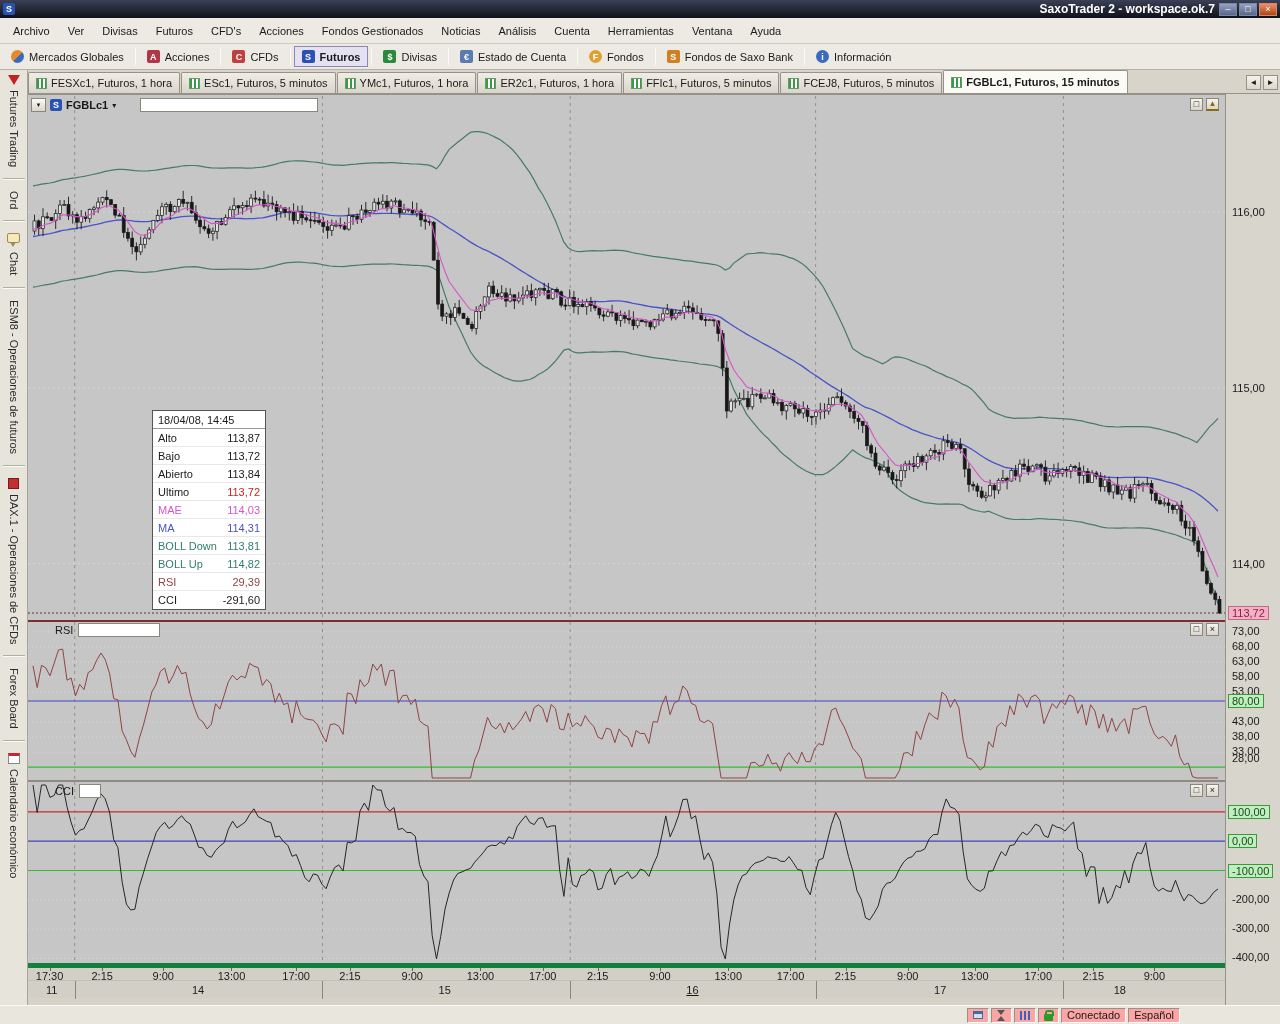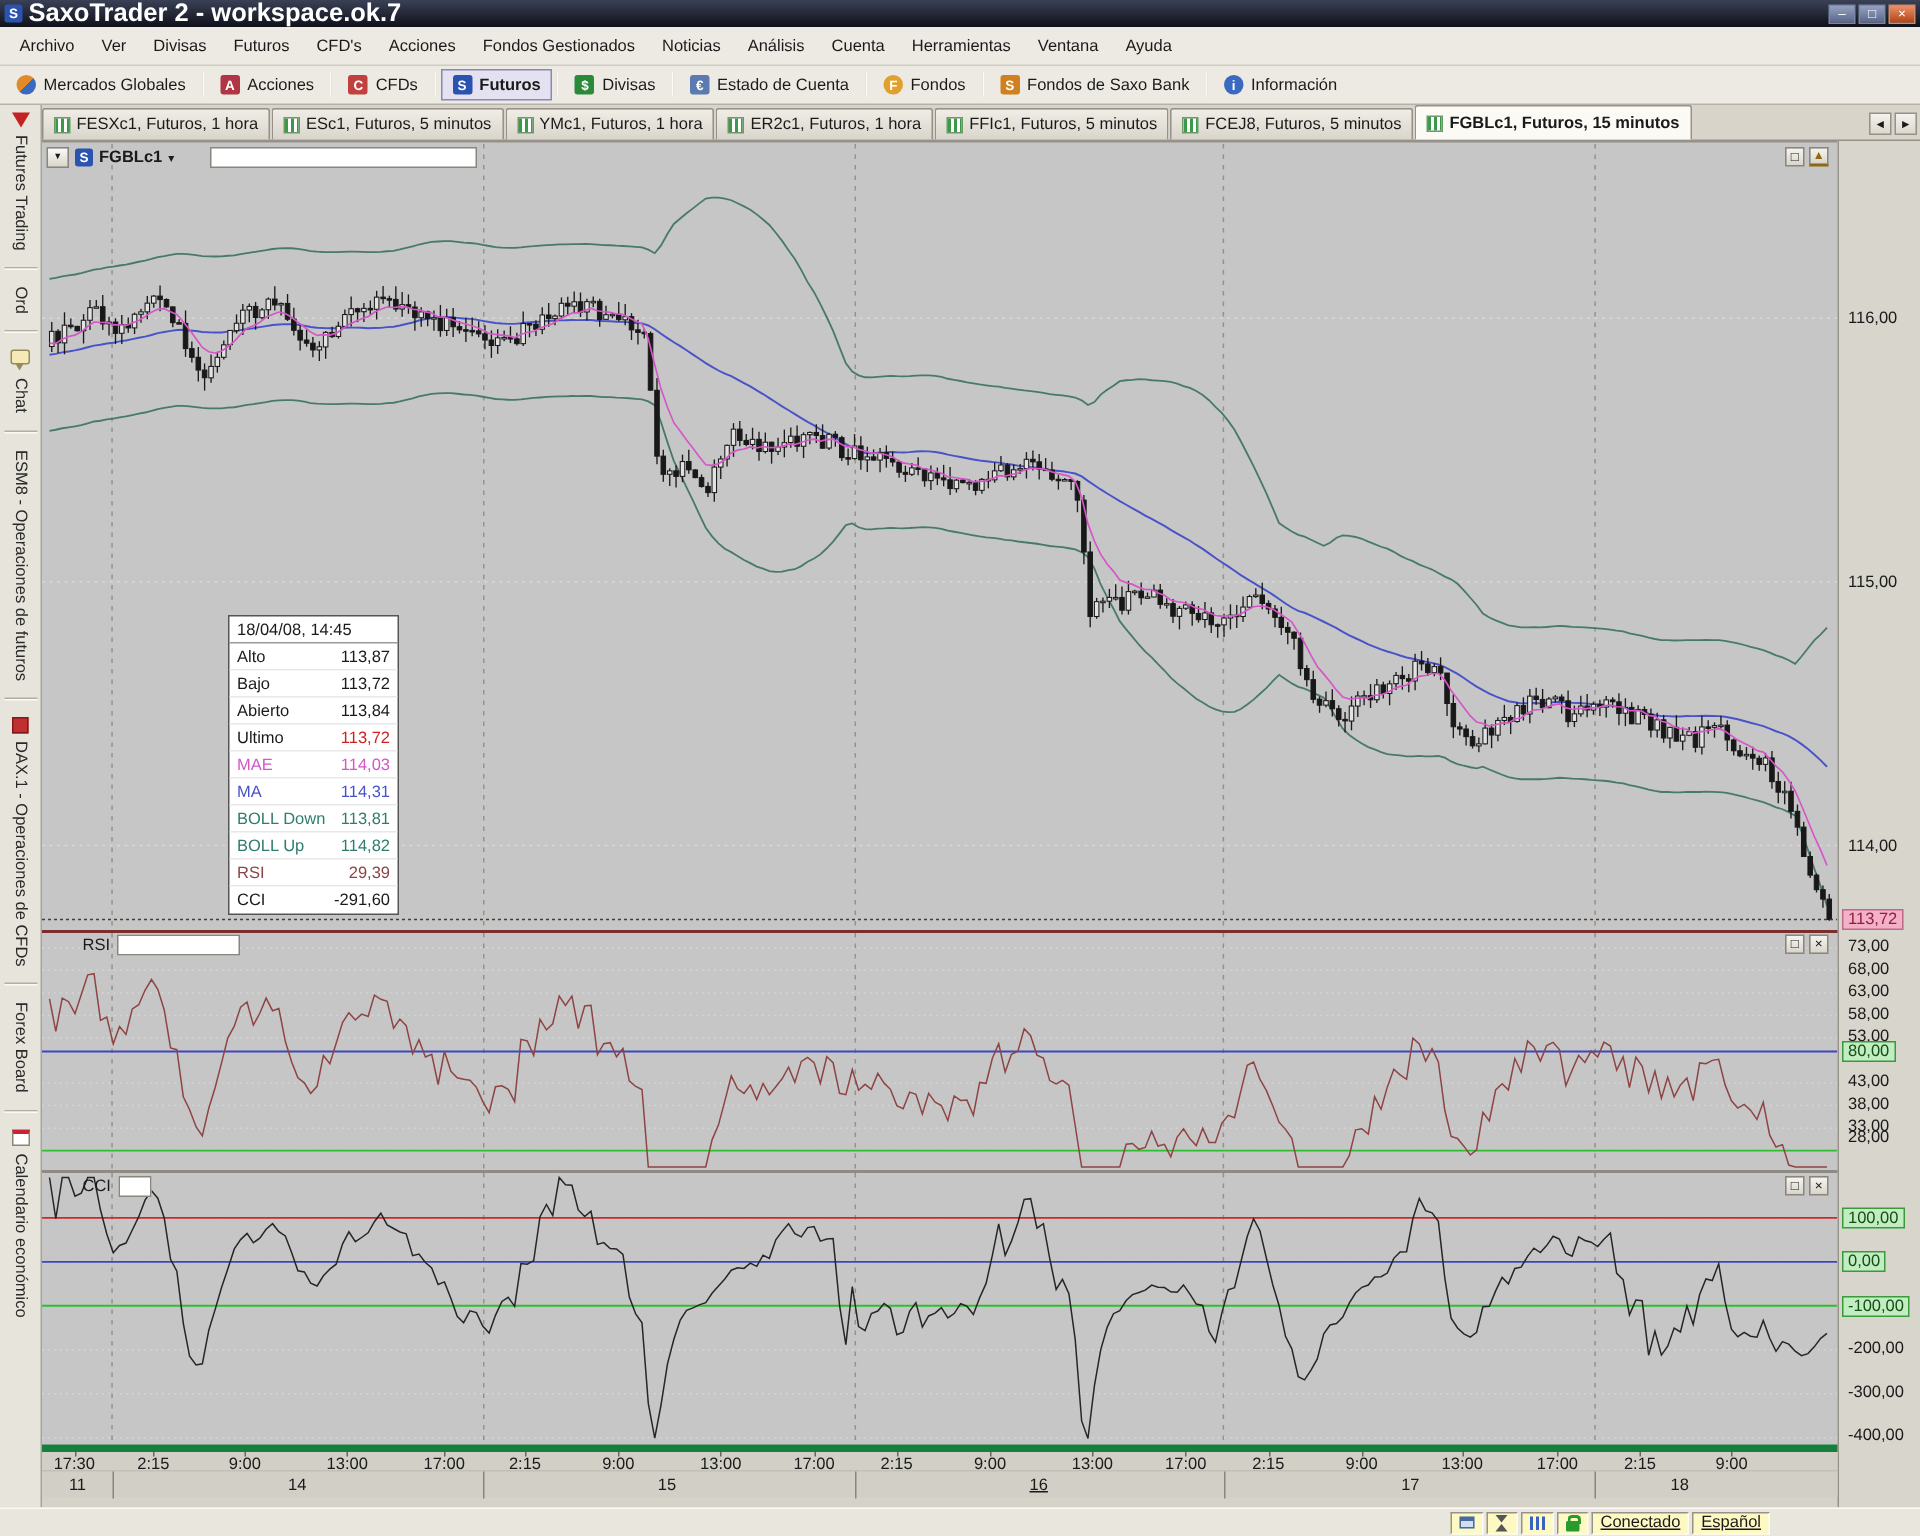--- a/index.html
+++ b/index.html
@@ -2,21 +2,21 @@
 <html><head>
 <meta charset="utf-8">
 <style>
 *{margin:0;padding:0;box-sizing:border-box;}
 body{background:#555;}
 .screen{position:relative;width:1280px;height:1024px;background:#d6d2c8;font-family:"Liberation Sans",sans-serif;font-size:11px;color:#1a1a1a;overflow:hidden;}
 
 .titlebar{position:absolute;left:0;top:0;width:1280px;height:18px;background:linear-gradient(#3a4156,#0f1119);color:#fff;display:flex;align-items:center;padding:0 3px;gap:4px;z-index:40;}
 .app-icon{width:12px;height:12px;background:#2a52b0;border-radius:2px;display:flex;align-items:center;justify-content:center;font-size:9px;font-weight:bold;}
 .app-icon::after{content:"S";}
-.titlebar .title{flex:1;font-weight:bold;font-size:17px;}
+.titlebar .title{flex:1;font-weight:bold;font-size:12px;text-align:right;}
 .win-controls{display:flex;gap:2px;}
 .wc{width:18px;height:13px;display:flex;align-items:center;justify-content:center;font-size:9px;line-height:1;color:#fff;border:1px solid #7a86a6;background:linear-gradient(#95a1c0,#5a6688);}
 .wc.close{border-color:#d08a6a;background:linear-gradient(#e8906a,#b24416);}
 
 .menubar{position:absolute;left:0;top:18px;width:1280px;height:26px;background:#edeae3;border-bottom:1px solid #cfccc3;display:flex;align-items:center;padding:0 4px;z-index:20;}
 .menu-item{padding:5px 9px;white-space:nowrap;}
 .clock{position:absolute;left:888px;top:8px;width:142px;height:40px;background:linear-gradient(#8f8f8f,#4d4d4d);border:1px solid #3a3a3a;color:#fff;font-family:"DejaVu Sans Mono",monospace;font-size:27px;font-weight:bold;display:flex;align-items:center;justify-content:center;z-index:50;}
 .toolbar{position:absolute;left:0;top:44px;width:1280px;height:26px;background:#edeae3;border-bottom:1px solid #b6b2a8;display:flex;align-items:center;padding:0 3px;z-index:20;}
 .tool-btn{display:flex;align-items:center;gap:5px;height:21px;padding:0 7px;border:1px solid transparent;white-space:nowrap;}
 .tool-btn.active{border:1px solid #8a86b8;background:#e4e1f0;font-weight:bold;}
@@ -83,21 +83,21 @@
 .badge-green{background:#c2ecc2;border-color:#3a9a3a;color:#145014;}
 
 .time-axis{position:absolute;left:28px;top:963px;width:1197px;height:17px;background:#d2cfc6;border-top:5px solid #15803d;z-index:4;}
 .time-label{position:absolute;top:2px;width:40px;text-align:center;font-size:11px;}
 .time-tick{position:absolute;top:0;width:1px;height:3px;background:#6a665c;}
 .day-axis{position:absolute;left:28px;top:980px;width:1197px;height:18px;background:#d2cfc6;border-top:1px solid #c2bfb6;z-index:4;}
 .day-label{position:absolute;top:3px;font-size:11px;}
 .day-sep{position:absolute;top:0;width:1px;height:18px;background:#8a867c;}
 
 .statusbar{position:absolute;left:0;top:1005px;width:1280px;height:19px;background:#e9e6de;border-top:1px solid #fbfaf6;display:flex;align-items:center;justify-content:flex-end;gap:2px;padding:0 2px;z-index:20;}
-.sb-cell{height:15px;border:1px solid;border-color:#96928a #fbfaf6 #fbfaf6 #96928a;display:flex;align-items:center;padding:0 5px;gap:4px;background:#fef9c3;text-decoration:underline;}
+.sb-cell{height:15px;border:1px solid;border-color:#96928a #fbfaf6 #fbfaf6 #96928a;display:flex;align-items:center;padding:0 5px;gap:4px;background:#fca5a5;}
 .sb-spacer{width:96px;height:15px;}
 .sb-ico{display:block;}
 .windows-icon{width:10px;height:8px;background:#cfe0f2;border:1px solid #4a6a9a;box-shadow:inset 0 2px 0 #4a6a9a;}
 .hourglass-icon{position:relative;width:9px;height:11px;}
 .hourglass-icon::before{content:"";position:absolute;left:0;top:0;border-left:4px solid transparent;border-right:4px solid transparent;border-top:5px solid #555;}
 .hourglass-icon::after{content:"";position:absolute;left:0;bottom:0;border-left:4px solid transparent;border-right:4px solid transparent;border-bottom:5px solid #555;}
 .chart-icon{width:10px;height:9px;background:repeating-linear-gradient(90deg,#3a62c2 0 2px,transparent 2px 4px);}
 .lock-icon{position:relative;width:9px;height:7px;background:#2a9a2a;border-radius:1px;margin-top:4px;}
 .lock-icon::before{content:"";position:absolute;top:-4px;left:1px;width:5px;height:4px;border:2px solid #2a9a2a;border-bottom:none;border-radius:3px 3px 0 0;}
 </style>

